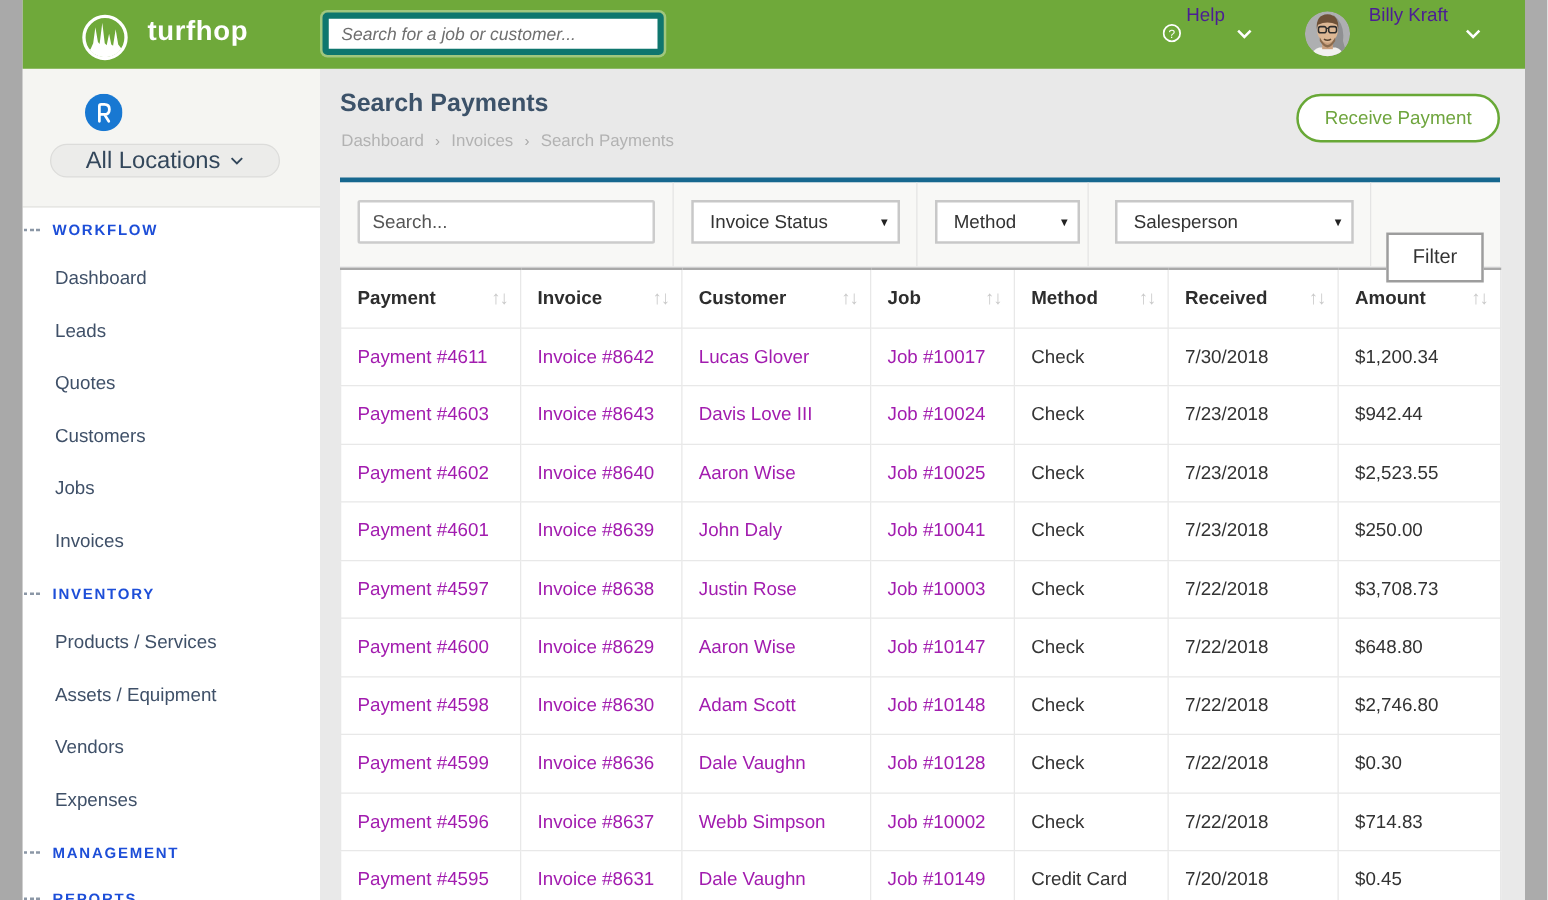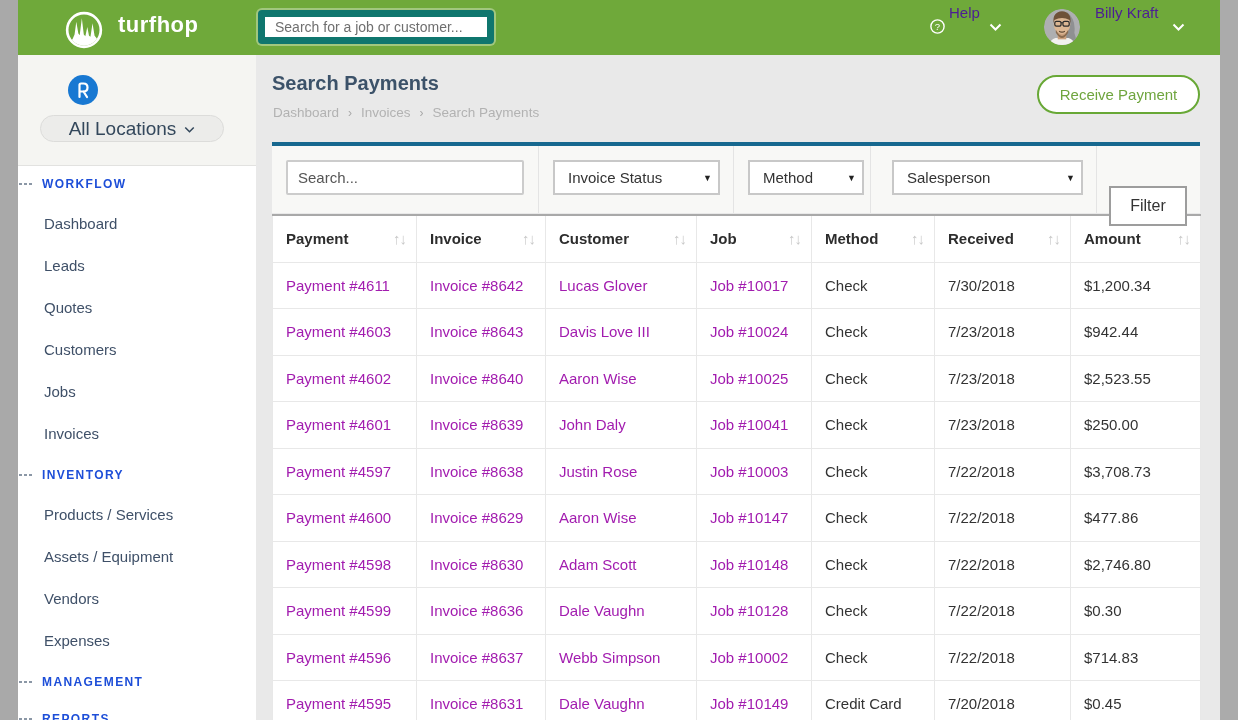--- a/index.html
+++ b/index.html
@@ -3,21 +3,21 @@
 <meta charset="utf-8">
 <style>
 * { margin:0; padding:0; box-sizing:border-box; }
 html,body { width:1238px; height:720px; overflow:hidden; font-family:"Liberation Sans", sans-serif; }
 body { position:relative; background:#e9e9e9; }
 .leftstrip { position:absolute; left:0; top:0; width:18px; height:720px; background:#a9a9a9; z-index:50; }
 .rightstrip { position:absolute; left:1220px; top:0; width:18px; height:720px; background:#ababab; z-index:50; }
 .topbar { position:absolute; left:18px; top:0; width:1202px; height:55px; background:#6fa93a; z-index:10; }
 .logoicon { position:absolute; left:47px; top:11px; }
 .wordmark { position:absolute; left:100px; top:12px; font-size:22px; font-weight:600; color:#fff; letter-spacing:0.5px; }
-.topsearch { position:absolute; left:240px; top:10px; width:236px; height:34px; background:#fff; border:7px solid #0f766e; box-shadow:0 0 0 2px rgba(255,255,255,0.35); border-radius:4px; font-family:"Liberation Sans", sans-serif; font-size:14px; color:#555; padding:0 10px; }
+.topsearch { position:absolute; left:240px; top:10px; width:273px; height:34px; background:#fff; border:5px solid #0f766e; box-shadow:0 0 0 2px rgba(255,255,255,0.35); border-radius:4px; font-family:"Liberation Sans", sans-serif; font-size:14px; color:#555; padding:0 10px;font-style:italic; }
 .topsearch::placeholder { color:#6f6f6f; }
 .tbtext { position:absolute; color:#4c1d95; font-size:15px; top:4px; }
 .avatar { position:absolute; left:1025px; top:8px; }
 .chev { stroke:#fff; stroke-width:2; fill:none; }
 
 .sidebar { position:absolute; left:18px; top:55px; width:238px; height:665px; background:#fff; }
 .sidetop { position:absolute; left:0; top:0; width:238px; height:111px; background:#f5f5f2; border-bottom:1px solid #e2e2e0; }
 .companyname { position:absolute; left:89px; top:25px; font-size:14px; font-weight:bold; color:#44546a;margin-top:48px; }
 .rlogo { position:absolute; left:50px; top:20px; }
 .locpill { position:absolute; left:22px; top:60px; width:184px; height:27px; background:#ececea; border:1px solid #dcdcda; border-radius:14px; text-align:center; line-height:25px; font-size:19px; color:#33475b; }
@@ -216,21 +216,21 @@
             <td>7/22/2018</td>
             <td>$3,708.73</td>
           </tr>
       <tr>
             <td><a>Payment #4600</a></td>
             <td><a>Invoice #8629</a></td>
             <td><a>Aaron Wise</a></td>
             <td><a>Job #10147</a></td>
             <td>Check</td>
             <td>7/22/2018</td>
-            <td>$477.86</td>
+            <td>$648.80</td>
           </tr>
       <tr>
             <td><a>Payment #4598</a></td>
             <td><a>Invoice #8630</a></td>
             <td><a>Adam Scott</a></td>
             <td><a>Job #10148</a></td>
             <td>Check</td>
             <td>7/22/2018</td>
             <td>$2,746.80</td>
           </tr>

